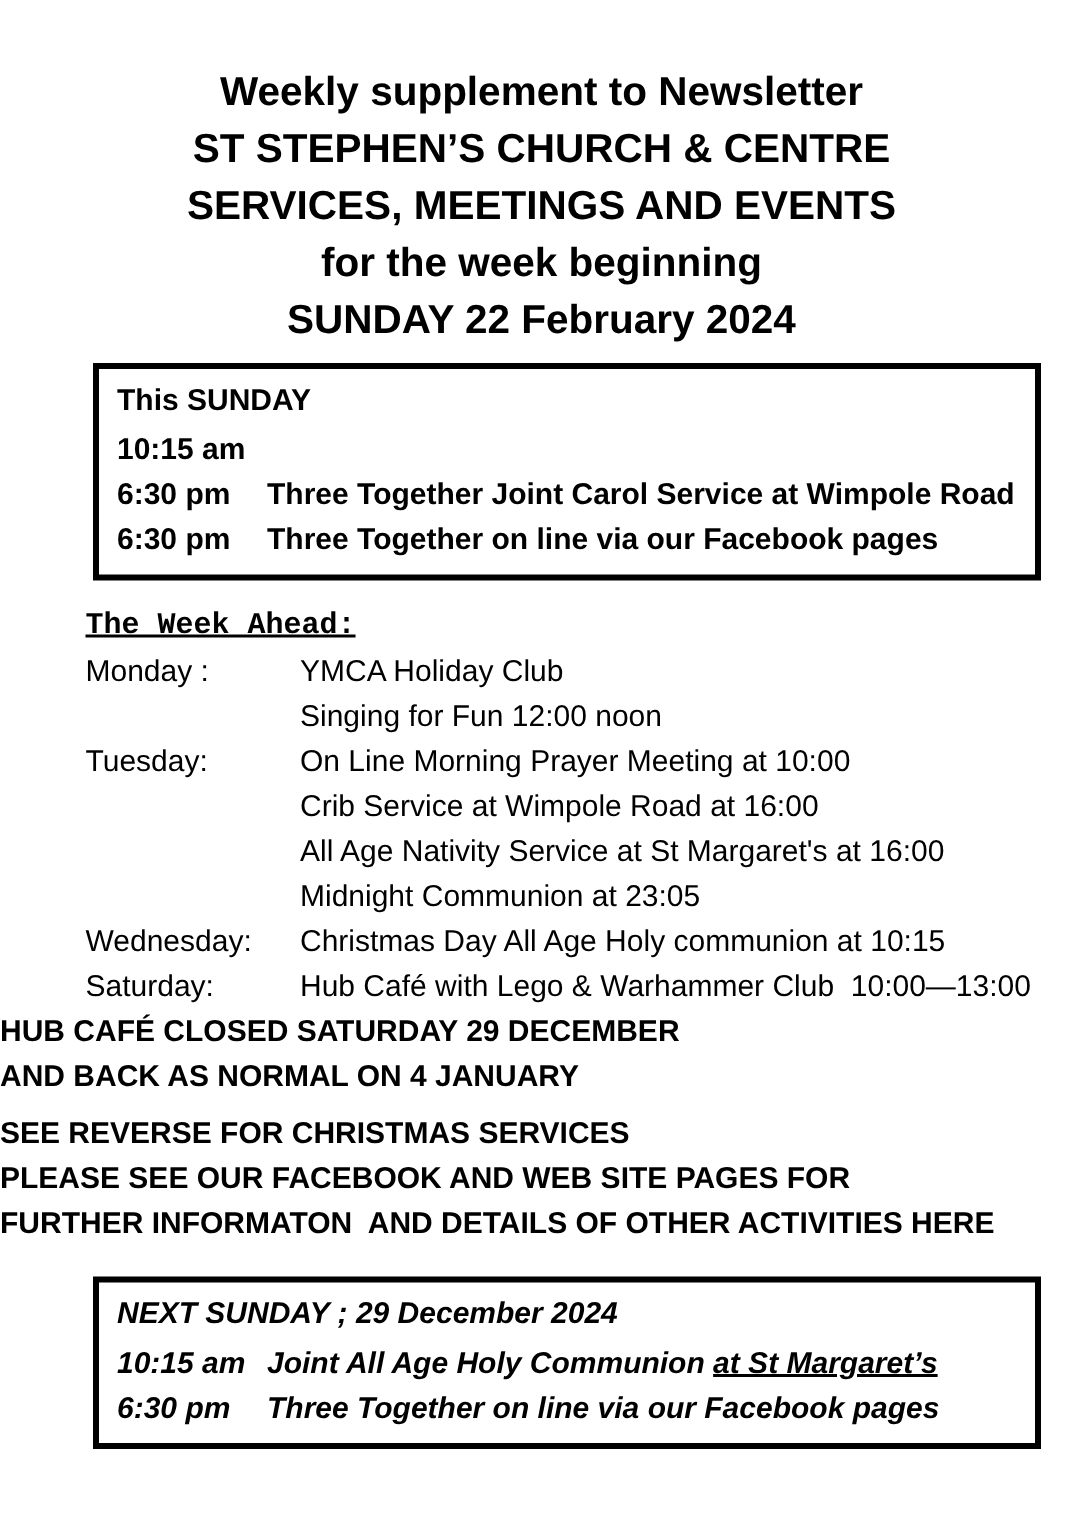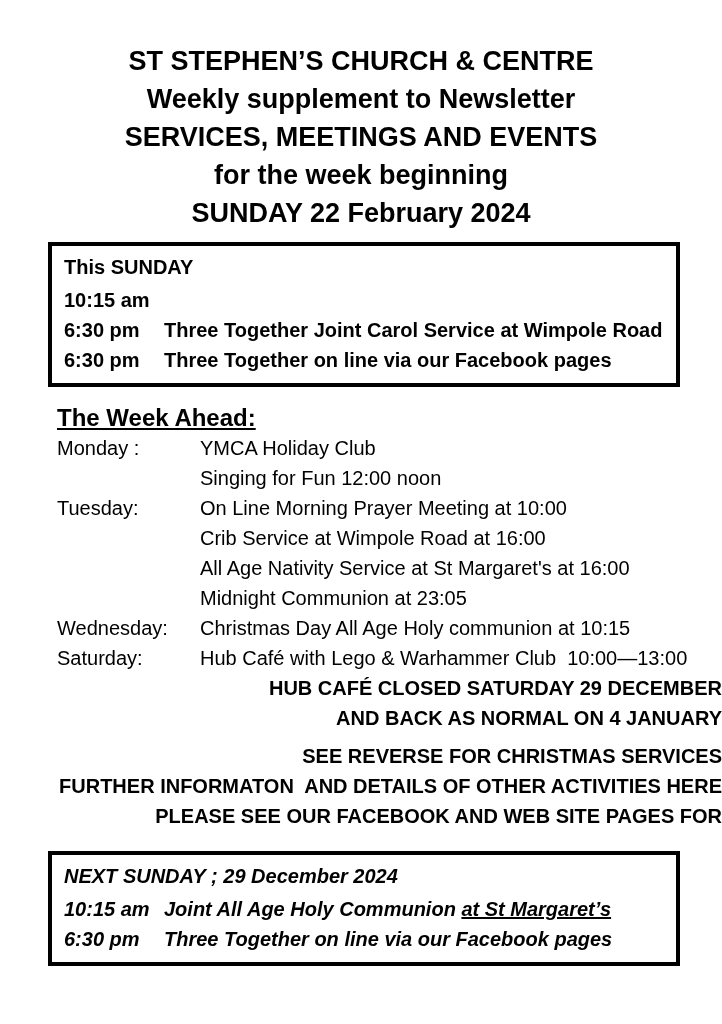--- a/index.html
+++ b/index.html
@@ -14,66 +14,66 @@
     box-sizing: border-box;
   }
   .title-block {
     padding-top: 42px;
     text-align: center;
     font-weight: 700;
     font-size: 27px;
     line-height: 38px;
   }
   .event-box {
-    margin-left: 48px;
+    margin-left: 62px;
     width: 632px;
     box-sizing: border-box;
     border: 4px solid #000000;
     padding: 6px 12px 8px 12px;
     font-size: 20px;
     font-weight: 700;
   }
   .box-this-sunday { margin-top: 10px; }
   .box-next-sunday { margin-top: 20px; font-style: italic; }
   .box-title { line-height: 30px; margin-bottom: 3px; white-space: pre-wrap; }
   .event-row { display: flex; line-height: 30px; }
   .event-time { flex: 0 0 auto; width: 100px; white-space: pre-wrap; }
   .event-desc { white-space: pre-wrap; }
   .week-ahead {
     margin: 16px 34px 0 57px;
     font-size: 20px;
   }
   .week-heading {
     margin: 0;
-    font-size: 24px;
+    font-size: 20px;
     font-weight: 700;
     text-decoration: underline;
     line-height: 30px;
+    font-family: Liberation Mono, monospace;
   }
   .week-row { display: flex; line-height: 30px; }
   .week-day { flex: 0 0 auto; width: 143px; font-weight: 400; white-space: pre-wrap; }
   .week-desc { font-weight: 400; white-space: pre-wrap; }
   .notices {
-    text-align: right;
+    text-align: left;
     font-weight: 700;
     font-size: 20px;
-    padding-left: 11px;
   }
   .notice-line { line-height: 30px; white-space: pre-wrap; }
   .notice-gap { height: 8px; }
   .underline { text-decoration: underline; }
 </style>
 </head>
 <body>
 
 <div class="page">
 
   <header class="title-block">
+    <div class="title-line">Weekly supplement to Newsletter</div>
     <div class="title-line">ST STEPHEN’S CHURCH &amp; CENTRE</div>
-    <div class="title-line">Weekly supplement to Newsletter</div>
     <div class="title-line">SERVICES, MEETINGS AND EVENTS</div>
     <div class="title-line">for the week beginning</div>
     <div class="title-line">SUNDAY 22 February 2024</div>
   </header>
 
   <section class="event-box box-this-sunday">
     <div class="box-title">This SUNDAY</div>
     <div class="event-row">
       <span class="event-time">10:15 am</span>
     </div>
@@ -124,22 +124,22 @@
       <span class="week-day">Saturday:</span>
       <span class="week-desc">Hub Café with Lego &amp; Warhammer Club  10:00—13:00</span>
     </div>
   </section>
 
   <section class="notices">
     <div class="notice-line">HUB CAFÉ CLOSED SATURDAY 29 DECEMBER</div>
     <div class="notice-line">AND BACK AS NORMAL ON 4 JANUARY</div>
     <div class="notice-gap"></div>
     <div class="notice-line">SEE REVERSE FOR CHRISTMAS SERVICES</div>
+    <div class="notice-line">PLEASE SEE OUR FACEBOOK AND WEB SITE PAGES FOR</div>
     <div class="notice-line">FURTHER INFORMATON  AND DETAILS OF OTHER ACTIVITIES HERE</div>
-    <div class="notice-line">PLEASE SEE OUR FACEBOOK AND WEB SITE PAGES FOR</div>
   </section>
 
   <section class="event-box box-next-sunday">
     <div class="box-title">NEXT SUNDAY ; 29 December 2024</div>
     <div class="event-row">
       <span class="event-time">10:15 am</span>
       <span class="event-desc"><span>Joint All Age Holy Communion </span><span class="underline">at St Margaret’s</span></span>
     </div>
     <div class="event-row">
       <span class="event-time">6:30 pm</span>

